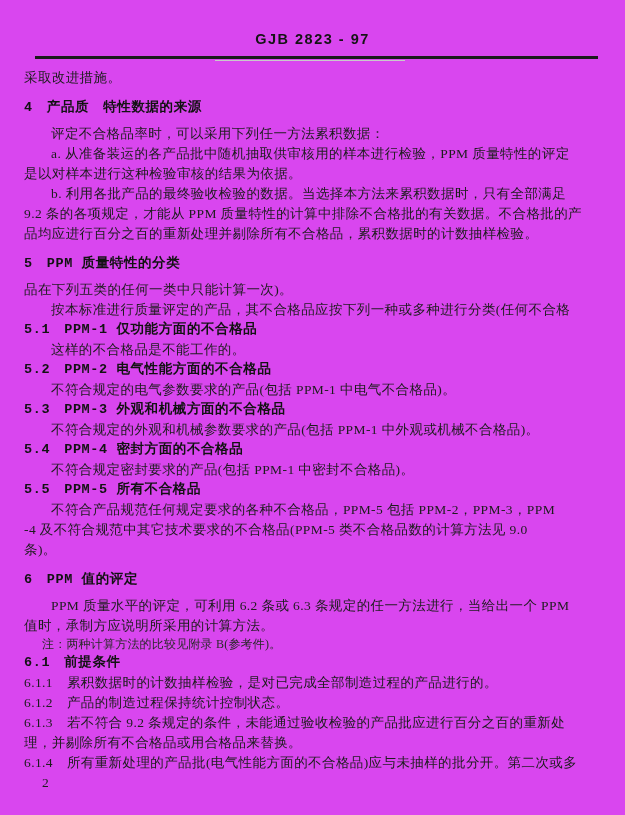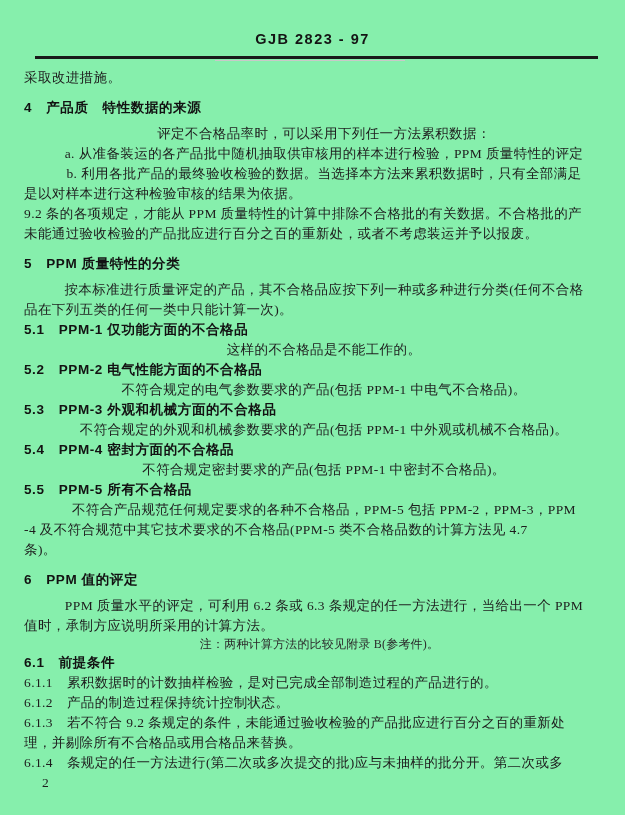--- a/index.html
+++ b/index.html
@@ -4,21 +4,21 @@
 <style>
   html, body {
     margin: 0;
     padding: 0;
     background: #ffffff;
   }
   .page {
     position: relative;
     width: 625px;
     height: 815px;
-    background: #86efac;
+    background: #d946ef;
     overflow: hidden;
     font-family: "Liberation Serif", "DejaVu Serif", serif;
     color: #1d1d1d;
   }
   .doc-header {
     position: absolute;
     top: 31px;
     left: 0;
     width: 100%;
     text-align: center;
@@ -53,28 +53,28 @@
   .line {
     white-space: pre;
     font-size: 13.5px;
     line-height: 20px;
     height: 20px;
     letter-spacing: 0.4px;
     color: #1d1d1d;
   }
   .line.sec-heading,
   .line.sub-heading {
-    font-family: Liberation Sans, sans-serif;
+    font-family: Liberation Mono, monospace;
     font-weight: bold;
     color: #121212;
     letter-spacing: 0.6px;
   }
   .line.sec-heading { margin-top: 10px; }
   .line.sec-heading + .line { margin-top: 6px; }
-  .line.indent { padding-left: 27px; text-align: center; }
+  .line.indent { padding-left: 27px; }
   .line.note {
     font-size: 12px;
     line-height: 17px;
     height: 17px;
     letter-spacing: 0.2px;
     color: #2a2a2a;
   }
   .line.note.indent { padding-left: 18px; }
   .page-number {
     white-space: pre;
@@ -92,44 +92,44 @@
   <div class="doc-header">GJB 2823 - 97</div>
   <div class="header-rule"></div>
   <div class="header-rule-shadow"></div>
 
   <div class="doc-body">
 
     <div class="line body">采取改进措施。</div>
       <div class="line sec-heading">4　产品质　特性数据的来源</div>
       <div class="line body indent">评定不合格品率时，可以采用下列任一方法累积数据：</div>
       <div class="line body indent">a. 从准备装运的各产品批中随机抽取供审核用的样本进行检验，PPM 质量特性的评定</div>
+      <div class="line body">是以对样本进行这种检验审核的结果为依据。</div>
       <div class="line body indent">b. 利用各批产品的最终验收检验的数据。当选择本方法来累积数据时，只有全部满足</div>
-      <div class="line body">是以对样本进行这种检验审核的结果为依据。</div>
       <div class="line body">9.2 条的各项规定，才能从 PPM 质量特性的计算中排除不合格批的有关数据。不合格批的产</div>
-      <div class="line body">未能通过验收检验的产品批应进行百分之百的重新处，或者不考虑装运并予以报废。</div>
+      <div class="line body">品均应进行百分之百的重新处理并剔除所有不合格品，累积数据时的计数抽样检验。</div>
       <div class="line sec-heading">5　PPM 质量特性的分类</div>
+      <div class="line body">品在下列五类的任何一类中只能计算一次)。</div>
       <div class="line body indent">按本标准进行质量评定的产品，其不合格品应按下列一种或多种进行分类(任何不合格</div>
-      <div class="line body">品在下列五类的任何一类中只能计算一次)。</div>
       <div class="line sub-heading">5.1　PPM-1 仅功能方面的不合格品</div>
       <div class="line body indent">这样的不合格品是不能工作的。</div>
       <div class="line sub-heading">5.2　PPM-2 电气性能方面的不合格品</div>
       <div class="line body indent">不符合规定的电气参数要求的产品(包括 PPM-1 中电气不合格品)。</div>
       <div class="line sub-heading">5.3　PPM-3 外观和机械方面的不合格品</div>
       <div class="line body indent">不符合规定的外观和机械参数要求的产品(包括 PPM-1 中外观或机械不合格品)。</div>
       <div class="line sub-heading">5.4　PPM-4 密封方面的不合格品</div>
       <div class="line body indent">不符合规定密封要求的产品(包括 PPM-1 中密封不合格品)。</div>
       <div class="line sub-heading">5.5　PPM-5 所有不合格品</div>
       <div class="line body indent">不符合产品规范任何规定要求的各种不合格品，PPM-5 包括 PPM-2，PPM-3，PPM</div>
-      <div class="line body">-4 及不符合规范中其它技术要求的不合格品(PPM-5 类不合格品数的计算方法见 4.7</div>
+      <div class="line body">-4 及不符合规范中其它技术要求的不合格品(PPM-5 类不合格品数的计算方法见 9.0</div>
       <div class="line body">条)。</div>
       <div class="line sec-heading">6　PPM 值的评定</div>
       <div class="line body indent">PPM 质量水平的评定，可利用 6.2 条或 6.3 条规定的任一方法进行，当给出一个 PPM</div>
       <div class="line body">值时，承制方应说明所采用的计算方法。</div>
       <div class="line note indent">注：两种计算方法的比较见附录 B(参考件)。</div>
       <div class="line sub-heading">6.1　前提条件</div>
       <div class="line body">6.1.1　累积数据时的计数抽样检验，是对已完成全部制造过程的产品进行的。</div>
       <div class="line body">6.1.2　产品的制造过程保持统计控制状态。</div>
       <div class="line body">6.1.3　若不符合 9.2 条规定的条件，未能通过验收检验的产品批应进行百分之百的重新处</div>
       <div class="line body">理，并剔除所有不合格品或用合格品来替换。</div>
-      <div class="line body">6.1.4　条规定的任一方法进行(第二次或多次提交的批)应与未抽样的批分开。第二次或多</div>
+      <div class="line body">6.1.4　所有重新处理的产品批(电气性能方面的不合格品)应与未抽样的批分开。第二次或多</div>
       <div class="page-number">2</div>
   </div>
 </div>
 
 </body></html>

